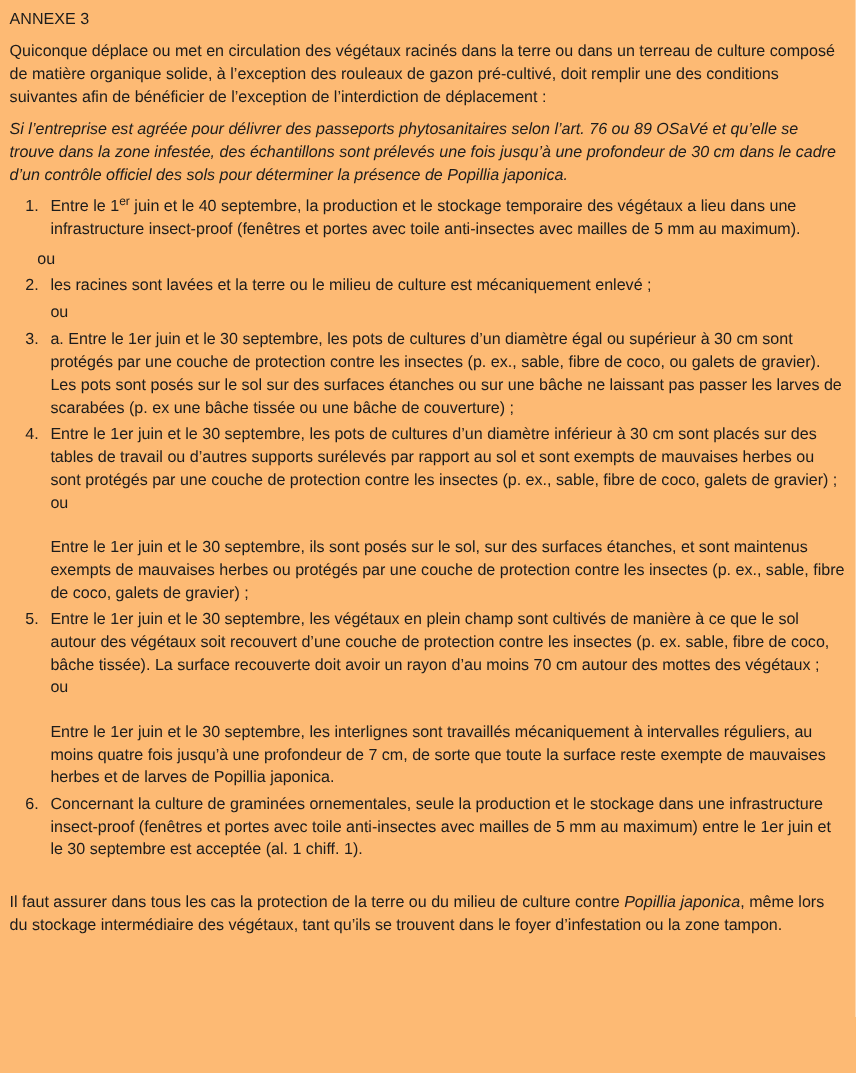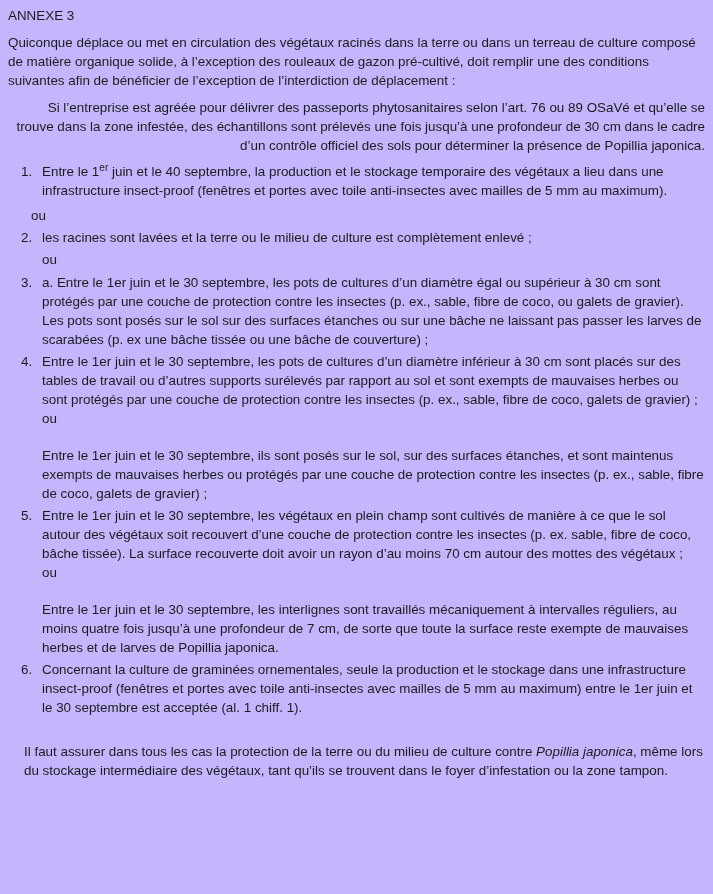--- a/index.html
+++ b/index.html
@@ -2,37 +2,37 @@
 <html><head>
 <meta charset="utf-8">
 <style>
   html,body{margin:0;padding:0;background:#ffffff;}
   body{width:713px;height:894px;overflow:hidden;}
   .page{
     box-sizing:border-box;width:713px;height:894px;
     padding:6px 8px 0 8px;
     font-family:"Liberation Sans",sans-serif;
     font-size:13.4px;line-height:19px;color:#1c1c1c;
-    background:#c4b5fd;
+    background:#fdba74;
   }
   .annex-label{margin:0 0 8px 0;}
   .doc-title{font-weight:700;font-size:14px;line-height:22px;margin:0 0 6px 0;letter-spacing:-0.1px;}
   .doc-title .tline{white-space:nowrap;}
   .intro{margin:0 0 8px 0;}
-  .note{margin:0 0 7px 0;text-align:right;}
+  .note{font-style:italic;margin:0 0 7px 0;}
   .clist{margin:0;}
   .item{display:flex;margin:0 0 3px 0;}
   .item .num{flex:0 0 21px;width:21px;margin-left:13px;}
   .item .itembody{flex:1;}
   .sep-a{margin:6px 0 3px 23px;}
   .sep-b{margin:3px 0 4px 34px;}
   .sep-inline{margin:0;}
   .alt{margin:18px 0 0 0;}
   .item-gap{margin-top:3px;}
-  .closing{margin:25px 0 0 16px;}
+  .closing{margin:25px 0 0 0;}
   sup{font-size:10px;line-height:0;vertical-align:super;}
   .it{font-style:italic;}
 </style>
 </head>
 <body>
 
 <div class="page">
 
   <div class="annex-label">ANNEXE 3</div>
 
@@ -45,21 +45,21 @@
 
     <div class="item">
       <div class="num">1.</div>
       <div class="itembody"><span>Entre le 1</span><sup>er</sup><span> juin et le 40 septembre, la production et le stockage temporaire des végétaux a lieu dans une infrastructure insect-proof (fenêtres et portes avec toile anti-insectes avec mailles de 5 mm au maximum).</span></div>
     </div>
 
     <div class="sep-a">ou</div>
 
     <div class="item">
       <div class="num">2.</div>
-      <div class="itembody">les racines sont lavées et la terre ou le milieu de culture est complètement enlevé ;</div>
+      <div class="itembody">les racines sont lavées et la terre ou le milieu de culture est mécaniquement enlevé ;</div>
     </div>
 
     <div class="sep-b">ou</div>
 
     <div class="item">
       <div class="num">3.</div>
       <div class="itembody">a. Entre le 1er juin et le 30 septembre, les pots de cultures d’un diamètre égal ou supérieur à 30 cm sont protégés par une couche de protection contre les insectes (p. ex., sable, fibre de coco, ou galets de gravier). Les pots sont posés sur le sol sur des surfaces étanches ou sur une bâche ne laissant pas passer les larves de scarabées (p. ex une bâche tissée ou une bâche de couverture) ;</div>
     </div>
 
     <div class="item">

